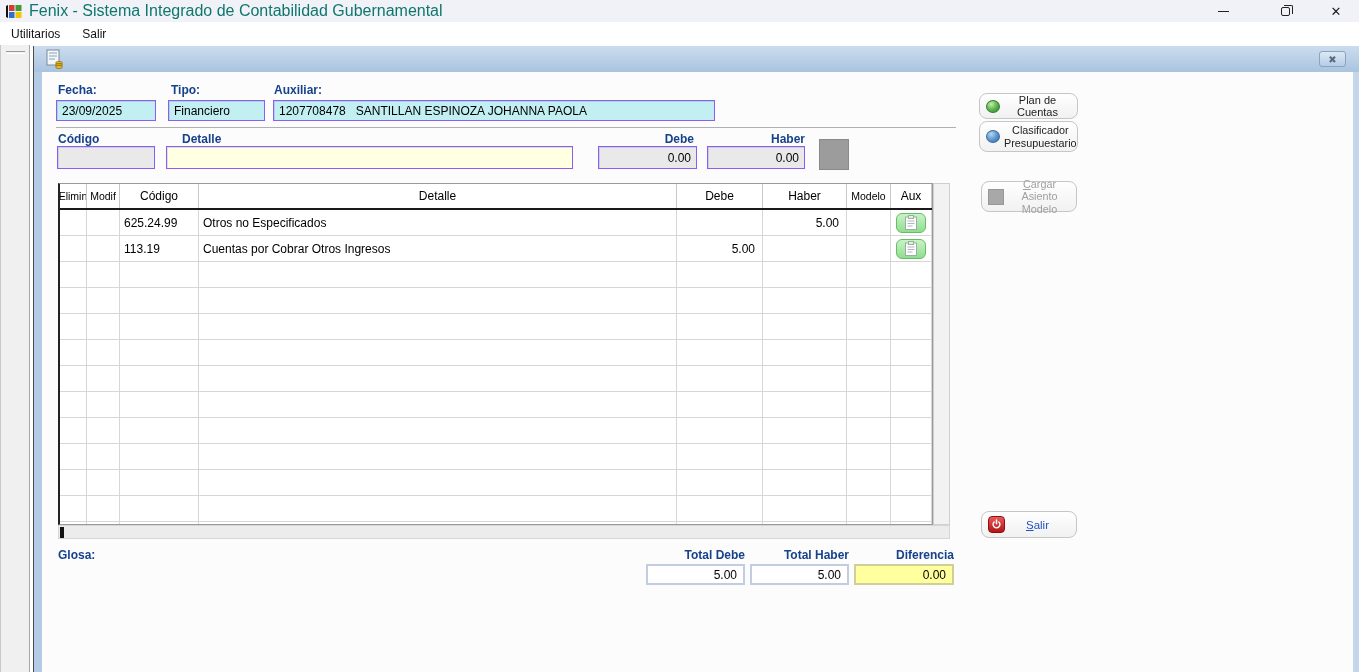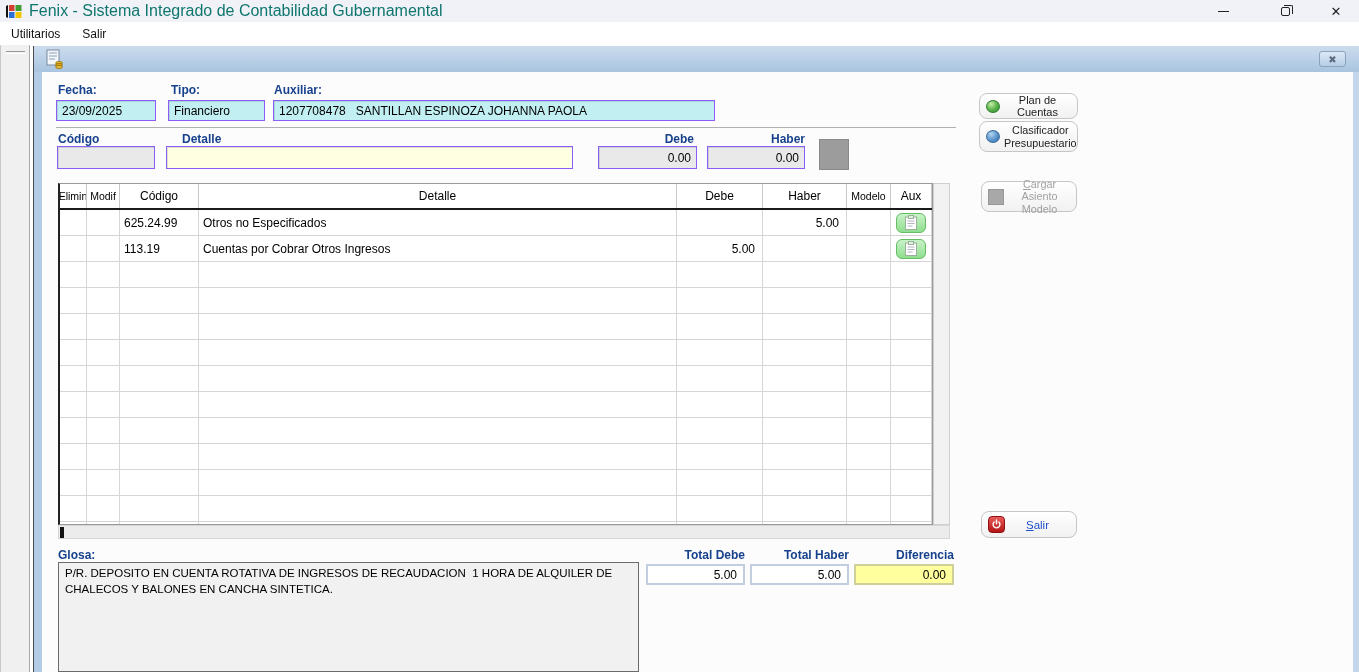--- a/index.html
+++ b/index.html
@@ -356,21 +356,20 @@
           </div>
         </div>
     </div>
 
     <div class="vscroll"></div>
     <div class="hscroll">
       <div class="hthumb"></div>
     </div>
 
     <div class="lbl" style="left:16px; top:476px;">Glosa:</div>
-    <div class="glosa-box">P/R. DEPOSITO EN CUENTA ROTATIVA DE INGRESOS DE RECAUDACION  1 HORA DE ALQUILER DE CHALECOS Y BALONES EN CANCHA SINTETICA.</div>
 
     <div class="tlabel" style="left:604px; top:476px; width:99px;">Total Debe</div>
     <div class="tlabel" style="left:708px; top:476px; width:99px;">Total Haber</div>
     <div class="tlabel lbl-red" style="left:812px; top:476px; width:100px;">Diferencia</div>
 
     <div class="total-field" style="left:604px; top:492px; width:99px;  height:21px;">5.00</div>
     <div class="total-field" style="left:708px; top:492px; width:99px;  height:21px;">5.00</div>
     <div class="total-field diff" style="left:812px; top:492px; width:100px; height:21px;">0.00</div>
 
     <div class="side-btn" style="left:937px; top:21px; width:99px; height:26px;">

